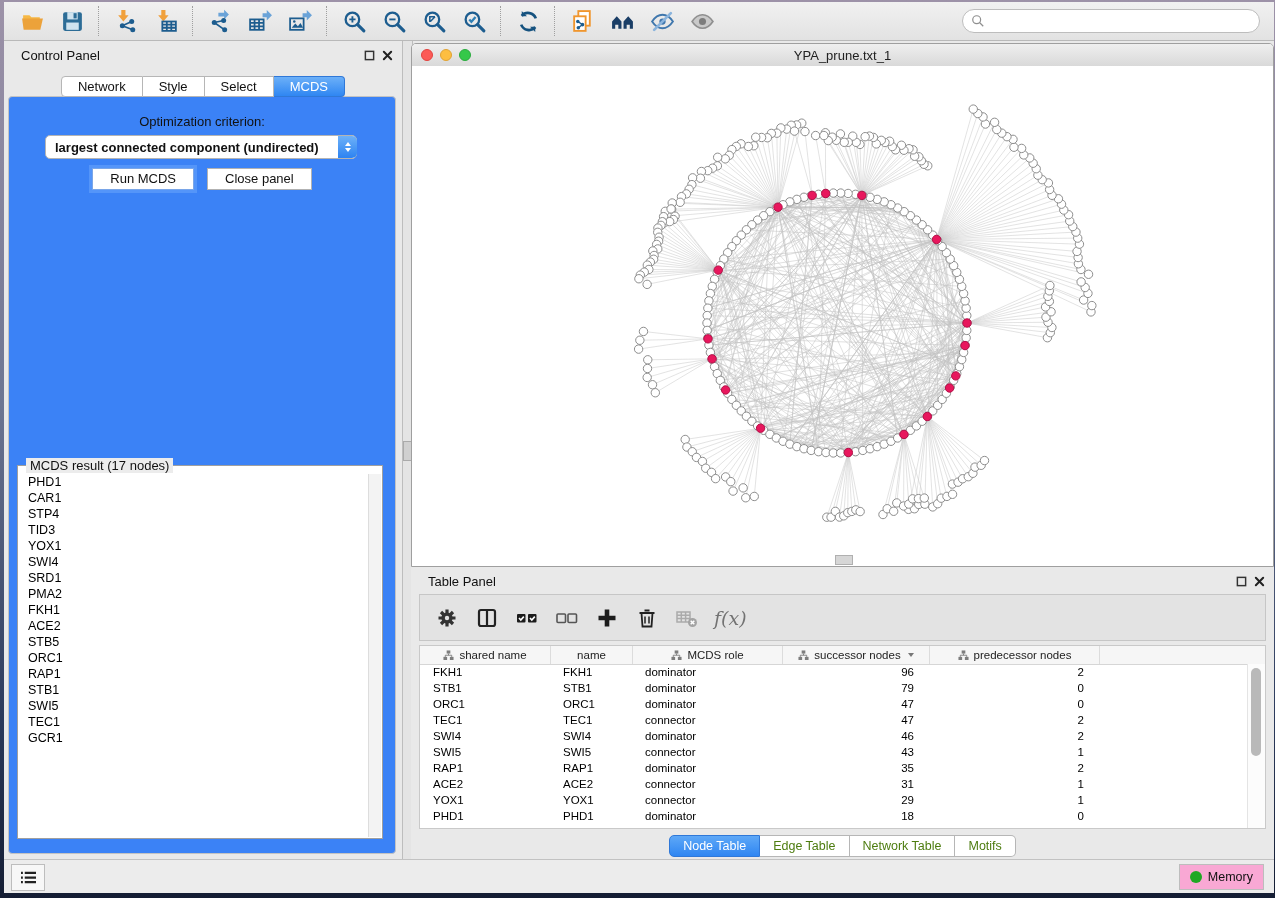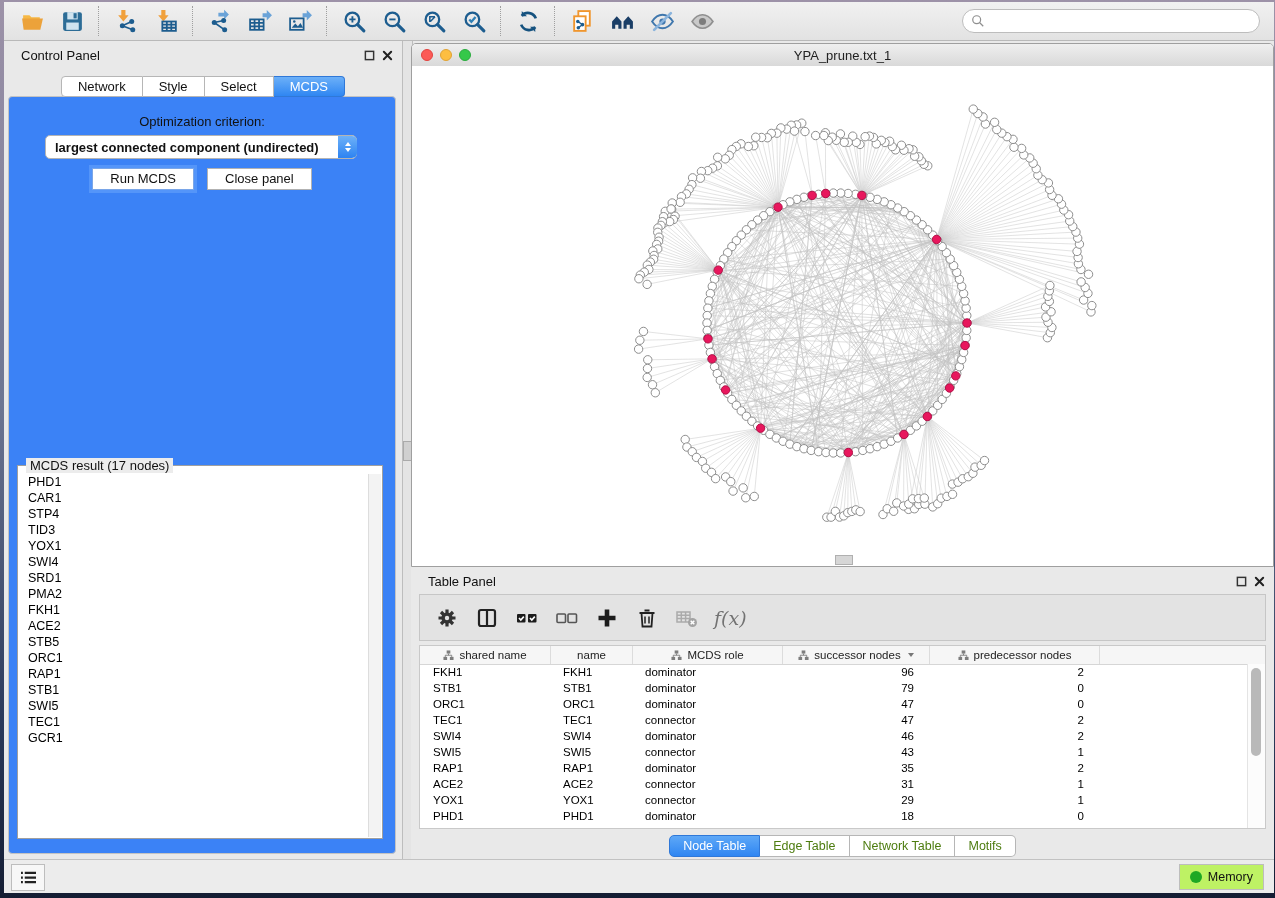--- a/index.html
+++ b/index.html
@@ -102,21 +102,21 @@
   .tp-tab{height:20px;line-height:20px;padding:0 13px;font-size:12.5px;background:#fff;color:#4d7c0f;
     border:1px solid #b6b6b6;border-left:none;}
   .tp-tab:first-child{border-left:1px solid #b6b6b6;border-radius:5px 0 0 5px;}
   .tp-tab:last-child{border-radius:0 5px 5px 0;}
   .tp-tab.active{background:linear-gradient(#5ea8f7,#2f86f2);color:#fff;border-color:#2f78d8;}
 
   
   .statusbar{position:absolute;left:0;right:0;bottom:0;height:33px;background:#ececec;border-top:1px solid #c2c2c2;}
   .status-left-btn{position:absolute;left:7px;top:4px;width:32px;height:25px;background:#f7f7f7;
     border:1px solid #bdbdbd;display:flex;align-items:center;justify-content:center;}
-  .memory-btn{position:absolute;right:10px;top:4px;height:24px;background:#bef264;border:1px solid #bdbdbd;
+  .memory-btn{position:absolute;right:10px;top:4px;height:24px;background:#f9a8d4;border:1px solid #bdbdbd;
     display:flex;align-items:center;gap:6px;padding:0 10px;font-size:12.5px;color:#111;}
   .memory-dot{width:12px;height:12px;border-radius:50%;background:#1fa824;}
 </style>
 </head>
 <body>
 
 <div class="app-window">
 
   <div class="toolbar">
     <div class="tbtn">

